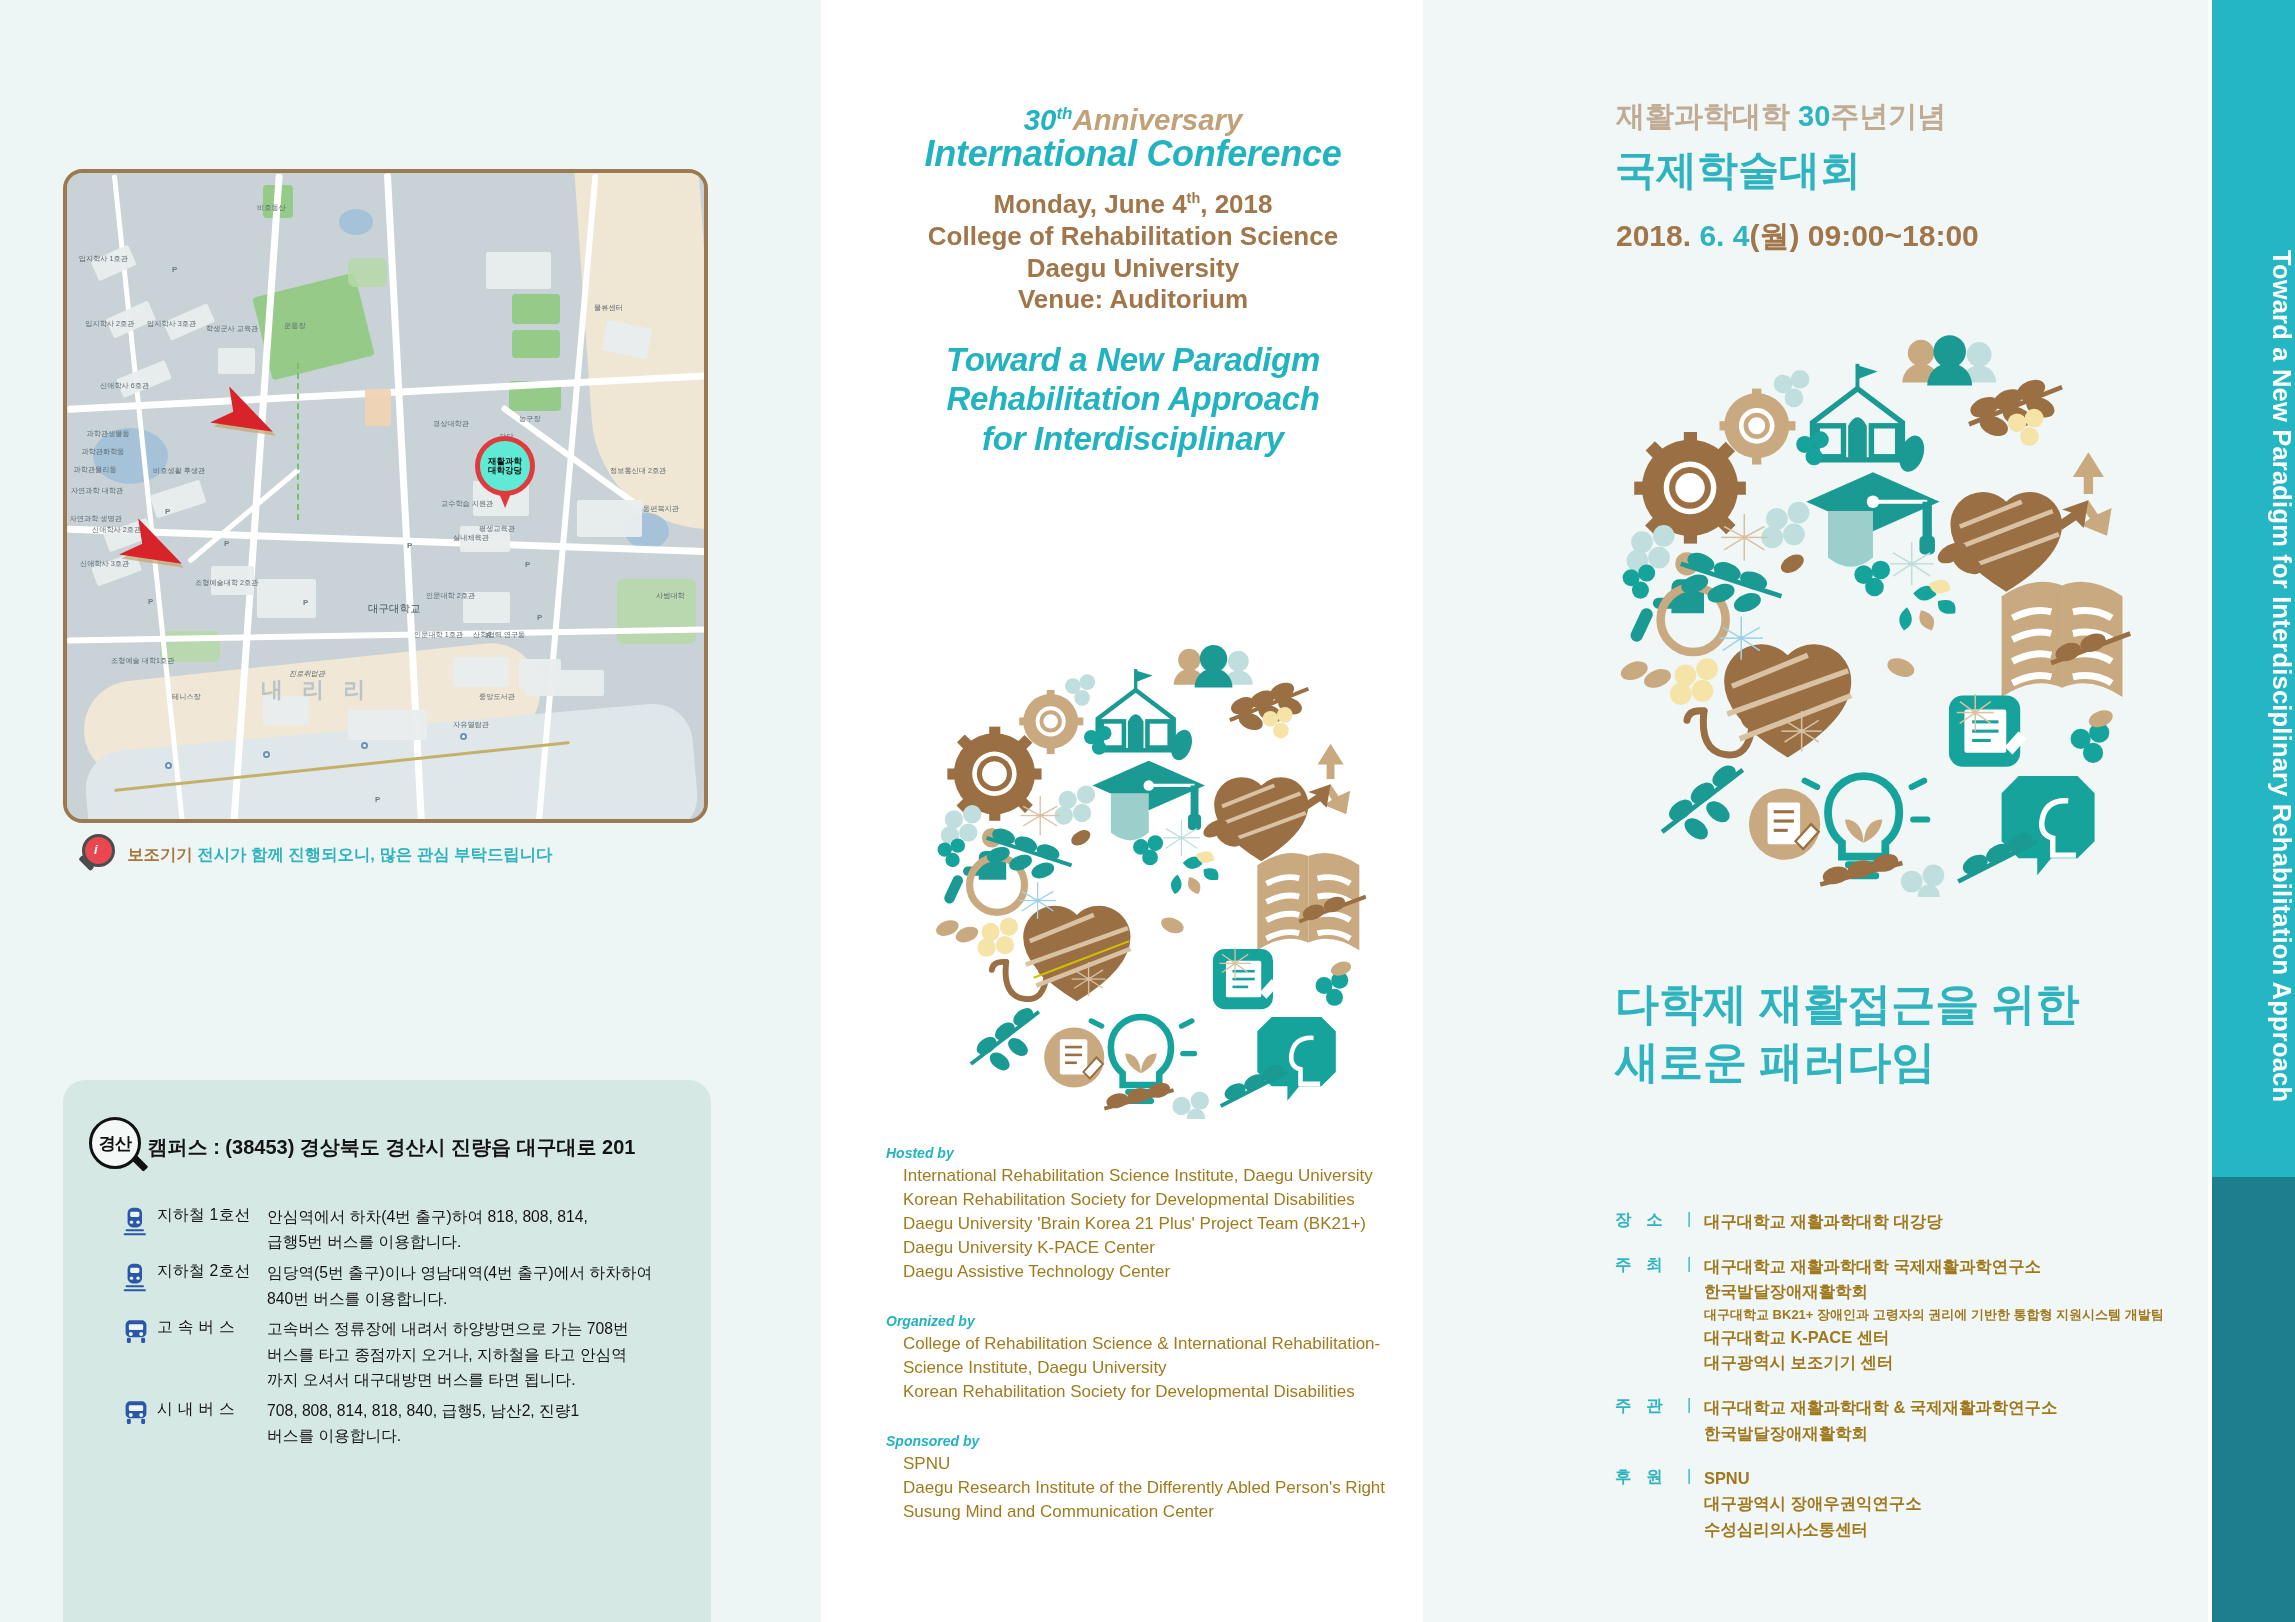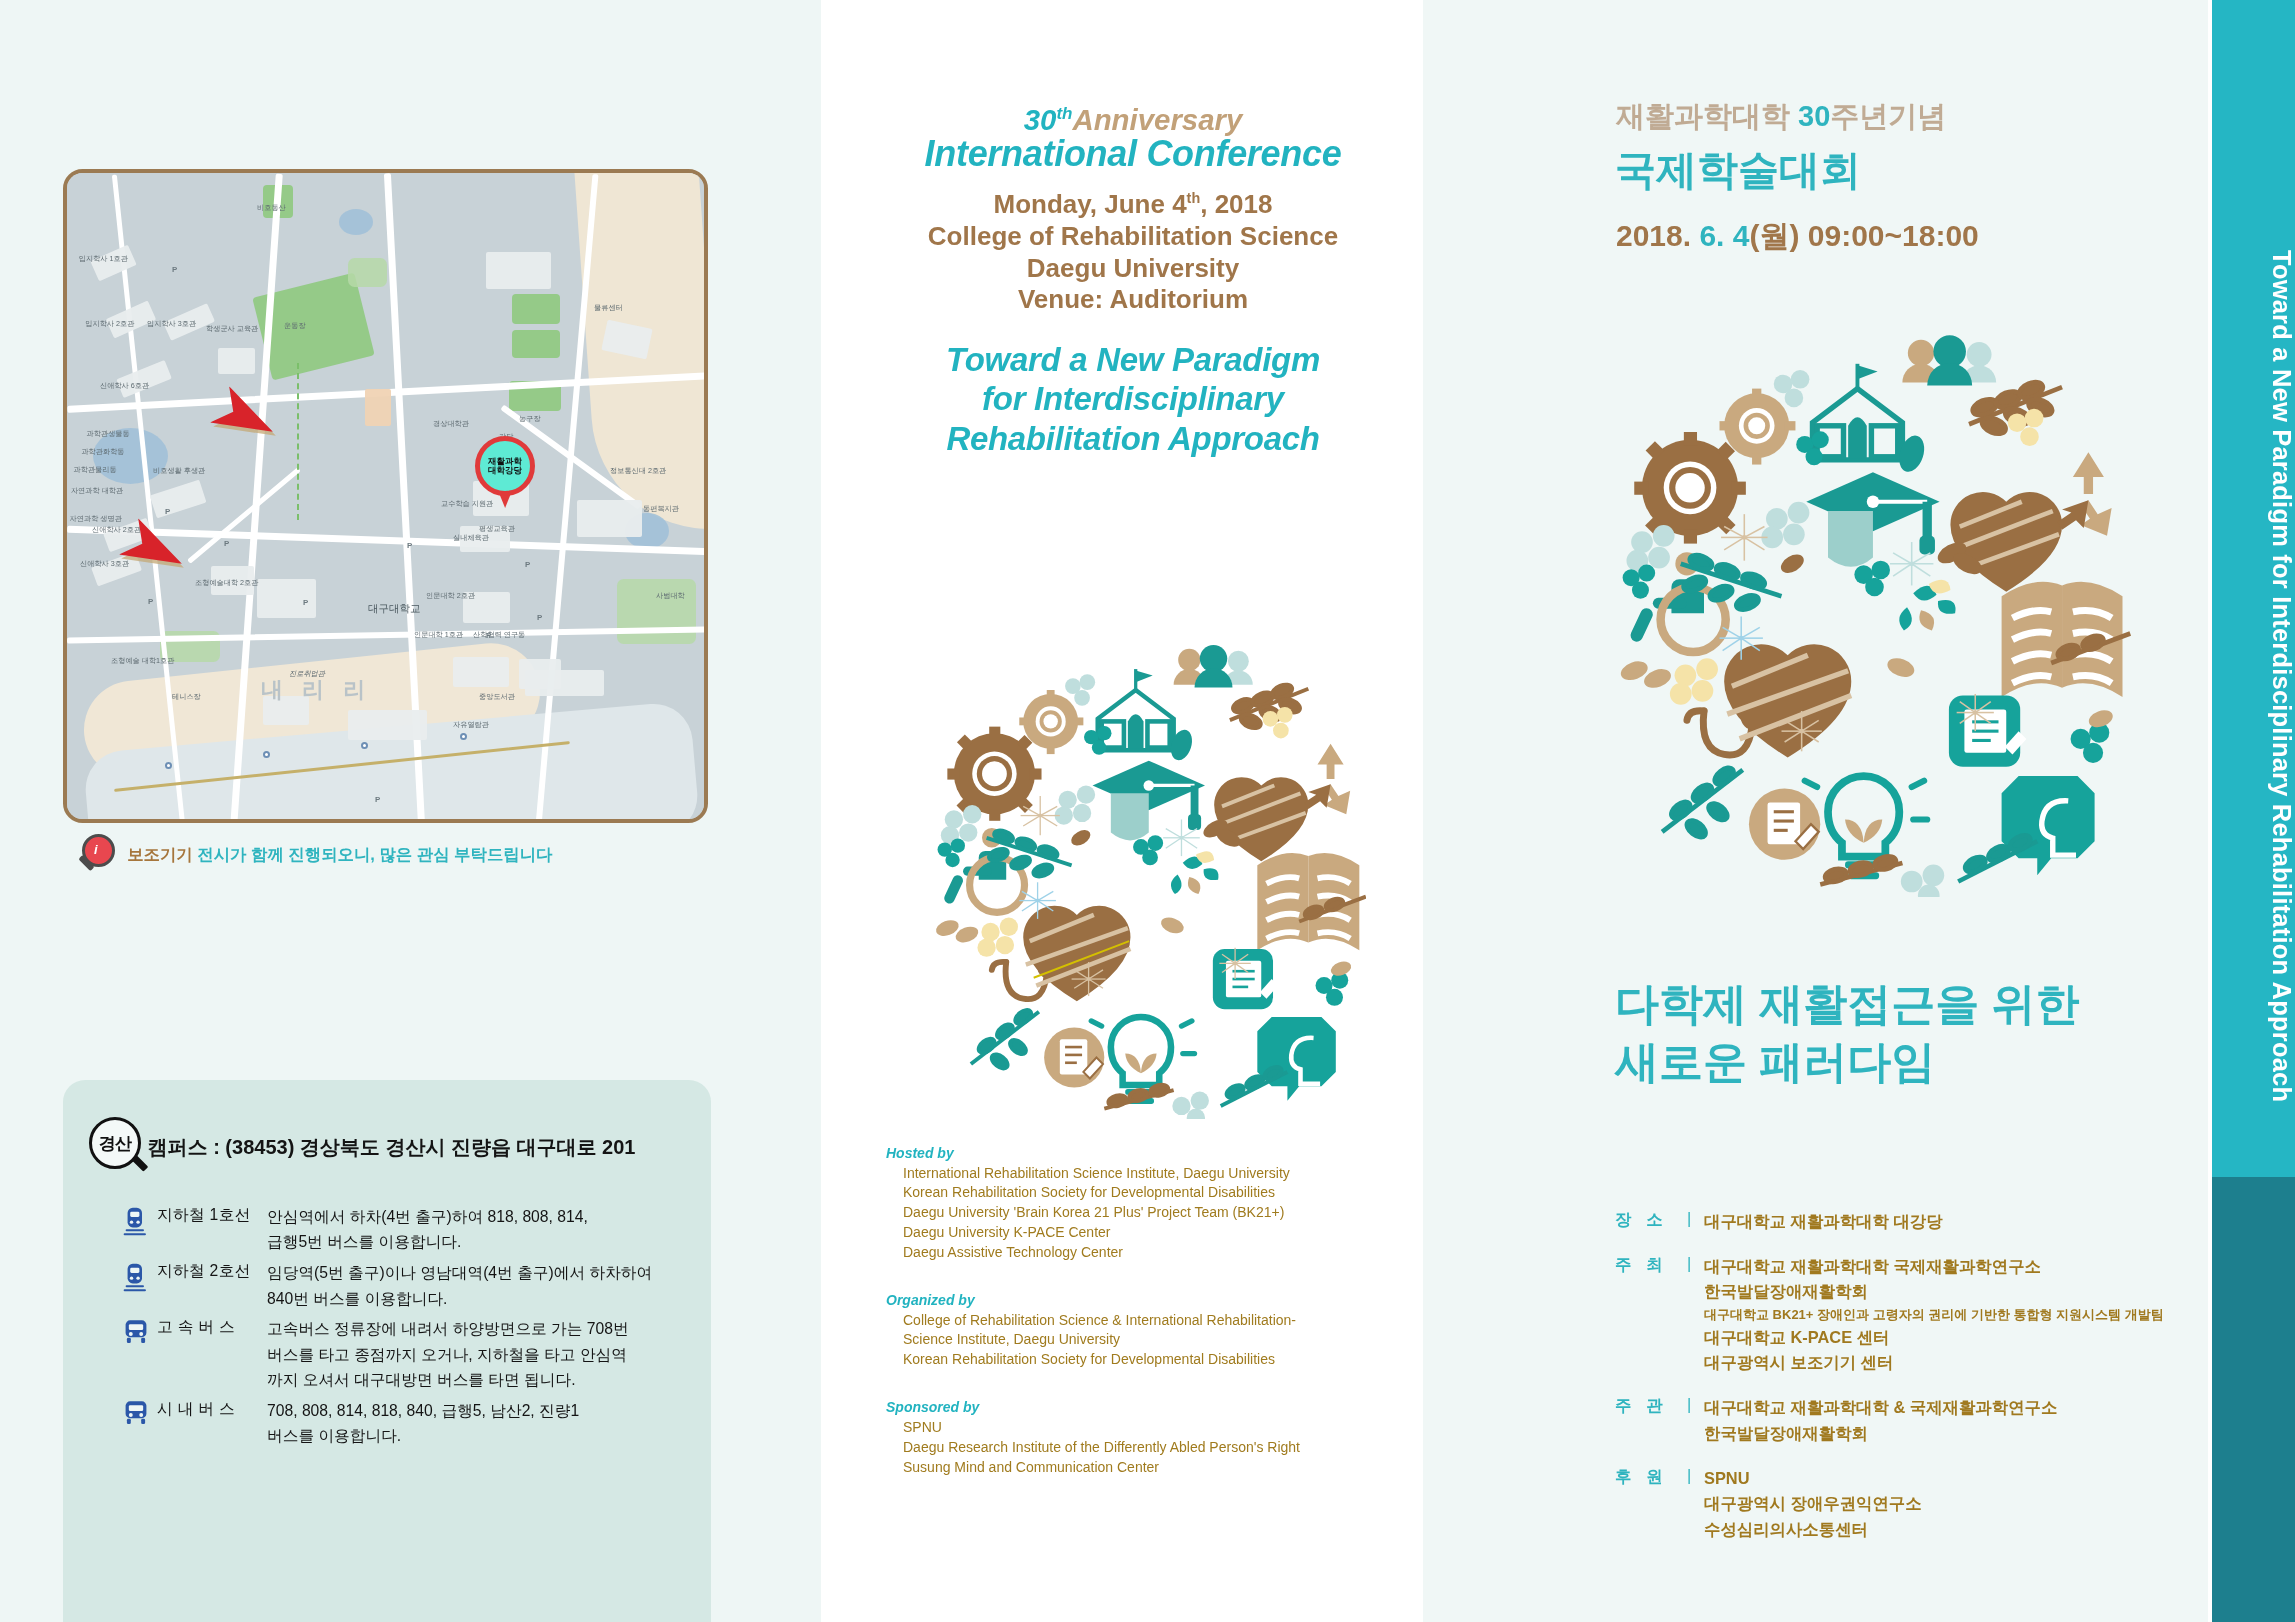--- a/index.html
+++ b/index.html
@@ -125,21 +125,21 @@
   .c-date .sup{font-size:14.4px;vertical-align:super;}
   .c-title{margin-top:23.6px;font-size:33px;font-weight:bold;font-style:italic;color:#22b3c0;
            line-height:1.2;letter-spacing:-0.3px;}
 
   
   .collage{position:absolute;left:63px;top:550px;width:458px;height:497px;}
 
   
   .orgs{position:absolute;left:41px;top:1073px;width:517px;}
   .org-h{font-size:14px;font-weight:bold;font-style:italic;color:#22b3c0;margin-bottom:2.6px;}
-  .org-l{font-size:14px;color:#a07b1e;line-height:1.42;padding-left:17px;}
+  .org-l{font-size:17px;color:#a07b1e;line-height:1.42;padding-left:17px;}
   .org-block{margin-bottom:29px;}
 
   
   .r-kicker{position:absolute;left:1616px;top:97px;font-size:29px;font-weight:bold;white-space:nowrap;}
   .r-kicker .gray{color:#c0ab94;}
   .r-kicker .num{color:#2fb4bf;}
   .r-main{position:absolute;left:1615px;top:143px;font-size:41px;font-weight:bold;color:#2fb4bf;white-space:nowrap;}
   .r-date{position:absolute;left:1616px;top:216px;font-size:30px;font-weight:bold;white-space:nowrap;}
   .r-date .brown{color:#a0764a;}
   .r-date .teal{color:#2fb4bf;}
@@ -389,22 +389,22 @@
     <div class="c-date">
       <div>
         <span>Monday, June 4</span><span class="sup">th</span><span>, 2018</span>
       </div>
       <div>College of Rehabilitation Science</div>
       <div>Daegu University</div>
       <div>Venue: Auditorium</div>
     </div>
     <div class="c-title">
       <div>Toward a New Paradigm</div>
+      <div>Rehabilitation Approach</div>
       <div>for Interdisciplinary</div>
-      <div>Rehabilitation Approach</div>
     </div>
   </div>
 
   <div class="collage">
     <svg width="458" height="497" viewBox="0 0 700 760">
 
       <g>
         <circle cx="132" cy="232" r="62" fill="#9a6f43"></circle>
         <circle cx="132" cy="232" r="34" fill="#ffffff"></circle>
         <circle cx="132" cy="232" r="27" fill="#9a6f43"></circle>

